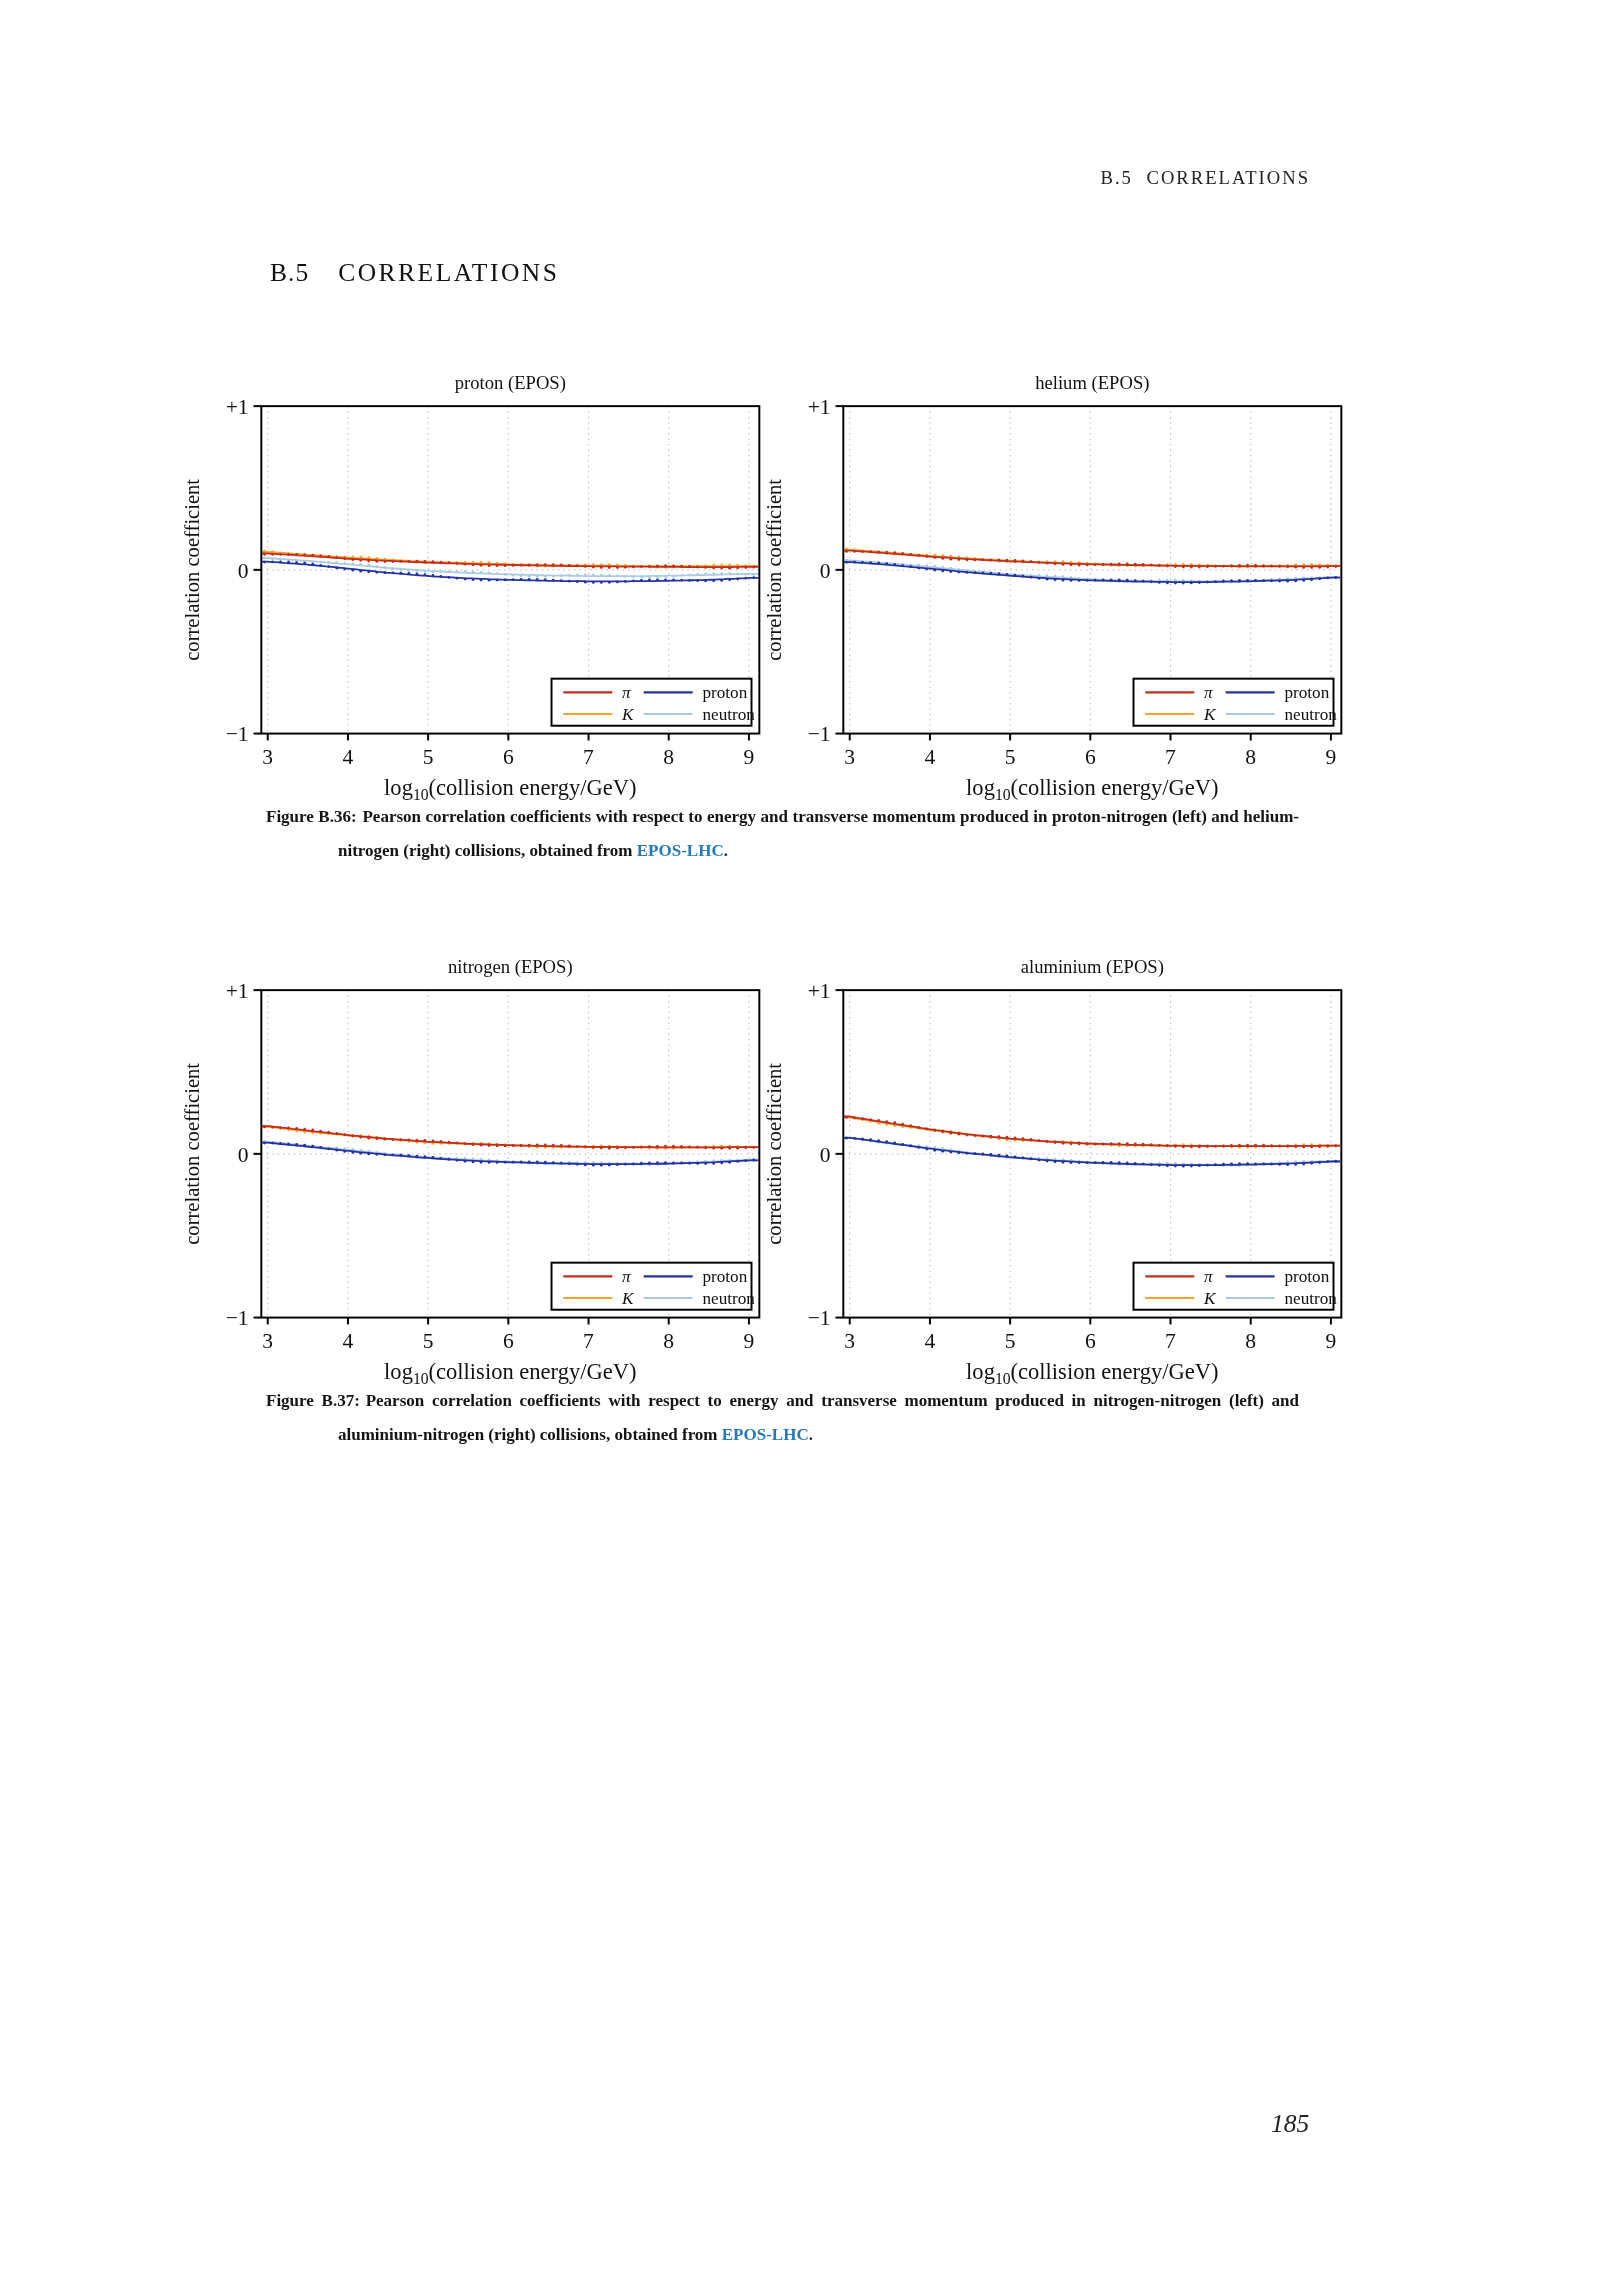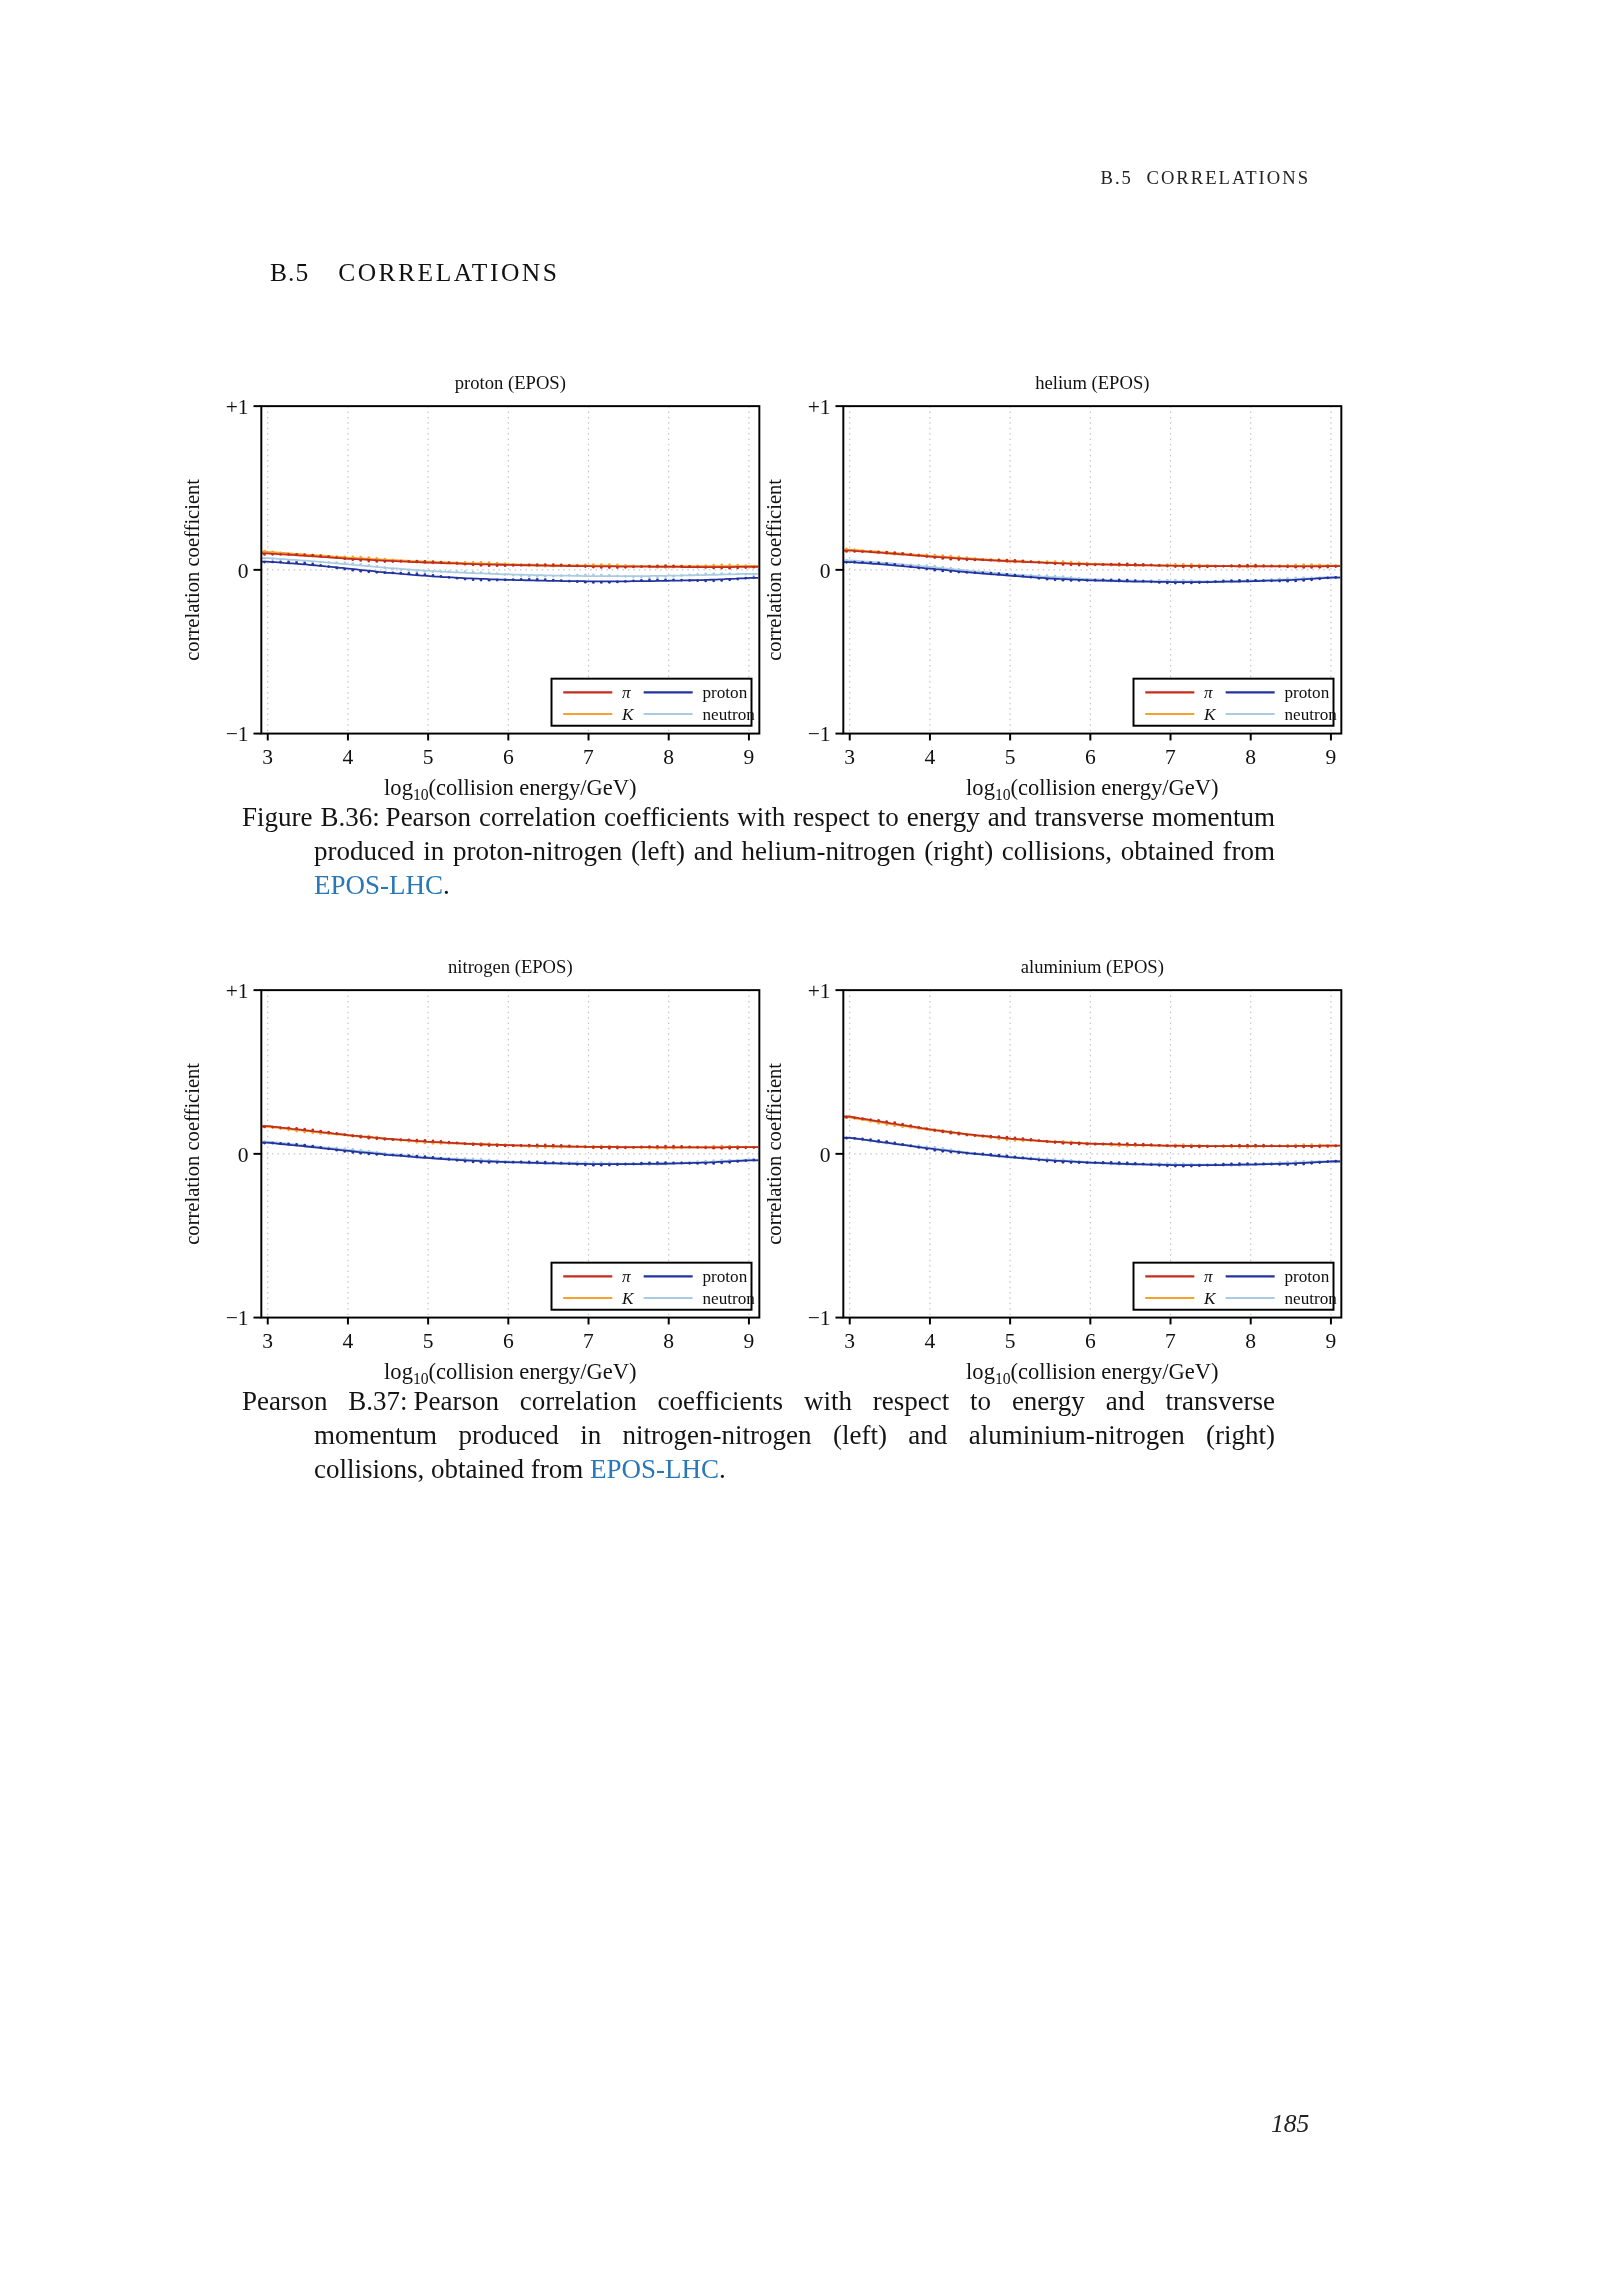--- a/index.html
+++ b/index.html
@@ -7,22 +7,22 @@
         font-family:"Liberation Serif","DejaVu Serif",serif;color:#111;overflow:hidden;}
   .running-header{position:absolute;top:167px;right:311px;font-size:18.6px;letter-spacing:2px;color:#222;}
   .running-header .num{margin-right:13.7px;}
   .section-heading{position:absolute;top:258px;left:270px;font-size:25.5px;letter-spacing:2.5px;color:#111;}
   .section-heading .num{margin-right:29px;letter-spacing:1px;}
   .chart-host{position:absolute;width:608px;height:449px;}
   .pos1{left:173px;top:363px;}
   .pos2{left:755px;top:363px;}
   .pos3{left:173px;top:947px;}
   .pos4{left:755px;top:947px;}
-  .caption{position:absolute;left:242px;width:961px;font-size:27px;line-height:34px;
-           text-align:justify;color:#141414;padding-left:72px;text-indent:-72px;}
+  .caption{position:absolute;left:266px;width:961px;font-size:17px;line-height:34px;
+           text-align:justify;color:#141414;padding-left:72px;text-indent:-72px;font-weight:bold;}
   .cap36{top:800px;}
   .cap37{top:1384px;}
   .caption .cap-label{margin-right:5.9px;}
   .caption a{color:#2878b8;text-decoration:none;cursor:pointer;}
   .page-number{position:absolute;top:2109px;left:1271px;font-size:25.5px;color:#222;font-style:italic;}
   svg text{font-family:"Liberation Serif","DejaVu Serif",serif;}
 </style>
 </head>
 <body>
 
@@ -1305,20 +1305,20 @@
             <text x="458" y="342" font-size="17.5" fill="#111" font-style="italic">π</text>
             <line x1="398" y1="358" x2="448" y2="358" stroke="#f3a32b" stroke-width="2.2"></line>
             <text x="458" y="364" font-size="17.5" fill="#111" font-style="italic">K</text>
             <line x1="480" y1="336" x2="530" y2="336" stroke="#2233a0" stroke-width="2.2"></line>
             <text x="540" y="342" font-size="17.5" fill="#111">proton</text>
             <line x1="480" y1="358" x2="530" y2="358" stroke="#a9cbe2" stroke-width="2.2"></line>
             <text x="540" y="364" font-size="17.5" fill="#111">neutron</text>
           </g>
         </svg></div>
     <div class="caption cap37">
-      <span class="cap-label">Pearson B.37:</span><span>Pearson correlation coefficients with respect to energy and transverse momentum produced in nitrogen-nitrogen (left) and aluminium-nitrogen (right) collisions, obtained from </span><a>EPOS-LHC</a><span>.</span>
+      <span class="cap-label">Figure B.37:</span><span>Pearson correlation coefficients with respect to energy and transverse momentum produced in nitrogen-nitrogen (left) and aluminium-nitrogen (right) collisions, obtained from </span><a>EPOS-LHC</a><span>.</span>
     </div>
   </div>
 
   <div class="page-number">185</div>
 
 </div>
 
 
 </body></html>

